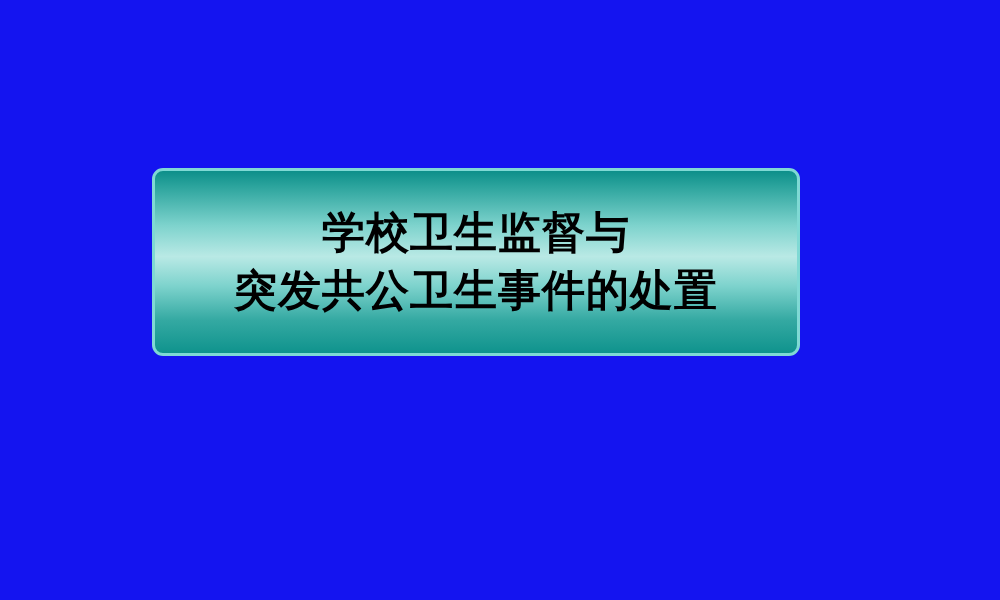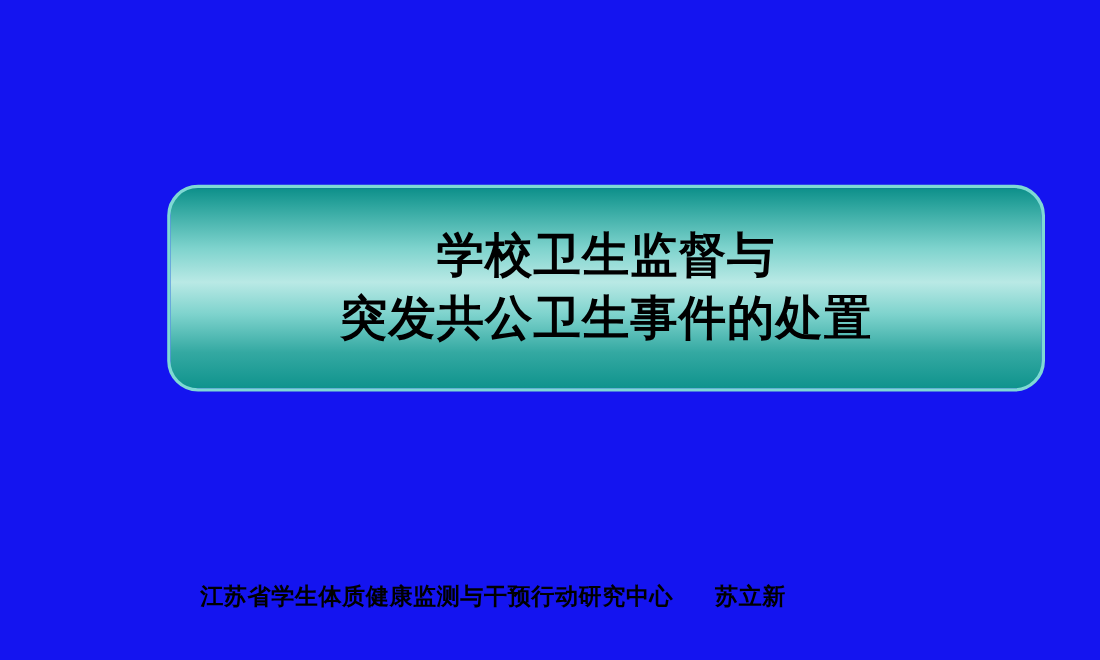--- a/index.html
+++ b/index.html
@@ -16,23 +16,23 @@
     position: relative;
     width: 1000px;
     height: 600px;
     background: #1414f0;
     box-sizing: border-box;
   }
   .title-box {
     position: absolute;
     left: 152px;
     top: 168px;
-    width: 798px;
+    width: 648px;
     height: 188px;
-    border-radius: 28px;
+    border-radius: 11px;
     border: 3px solid #7fd9d4;
     background: linear-gradient(to bottom,
         #0d8f8a 0%,
         #2aa39c 8%,
         #7ed3cd 30%,
         #b9e9e5 47%,
         #7ed3cd 63%,
         #34a9a2 82%,
         #0f938d 100%);
     box-sizing: border-box;
@@ -68,17 +68,14 @@
 </head>
 <body>
 
 <div class="slide">
 
   <div class="title-box">
     <div class="title-text">学校卫生监督与
 突发共公卫生事件的处置</div>
   </div>
 
-  <div class="footer">
-    <span>江苏省学生体质健康监测与干预行动研究中心</span><span class="author-gap"></span><span>苏立新</span>
-  </div>
 
 </div>
 
 </body></html>

